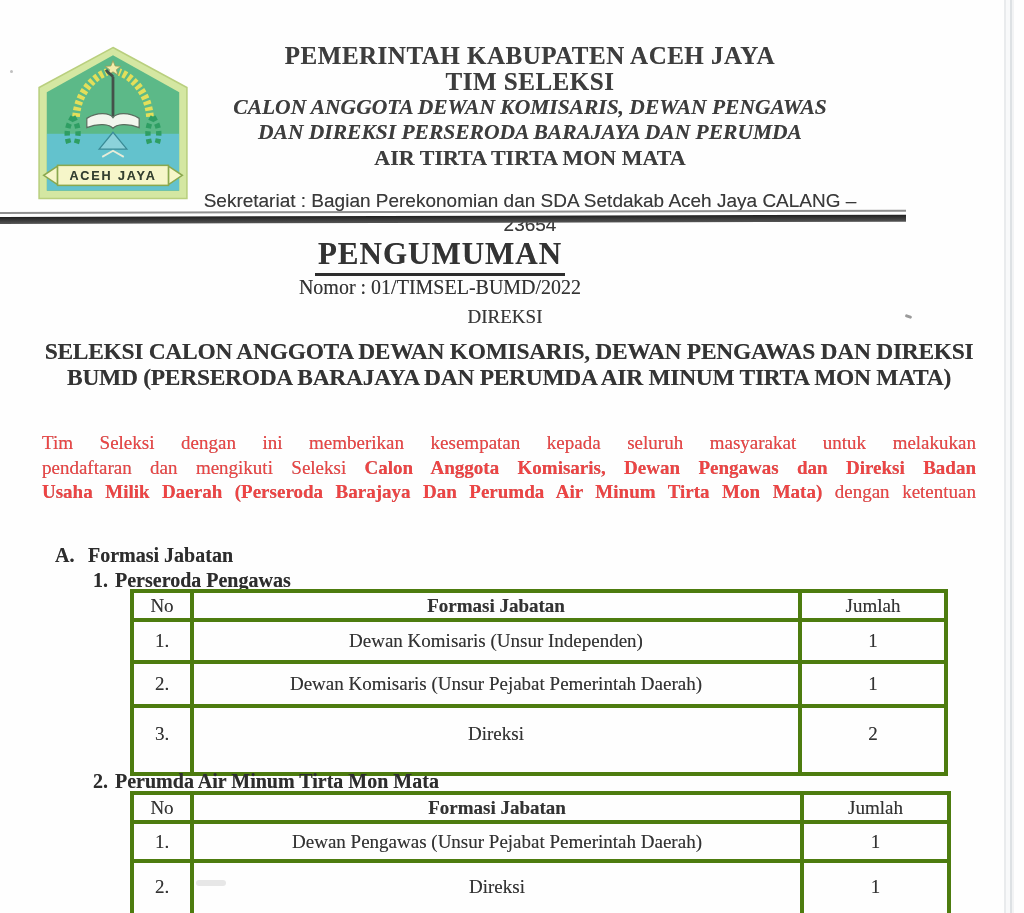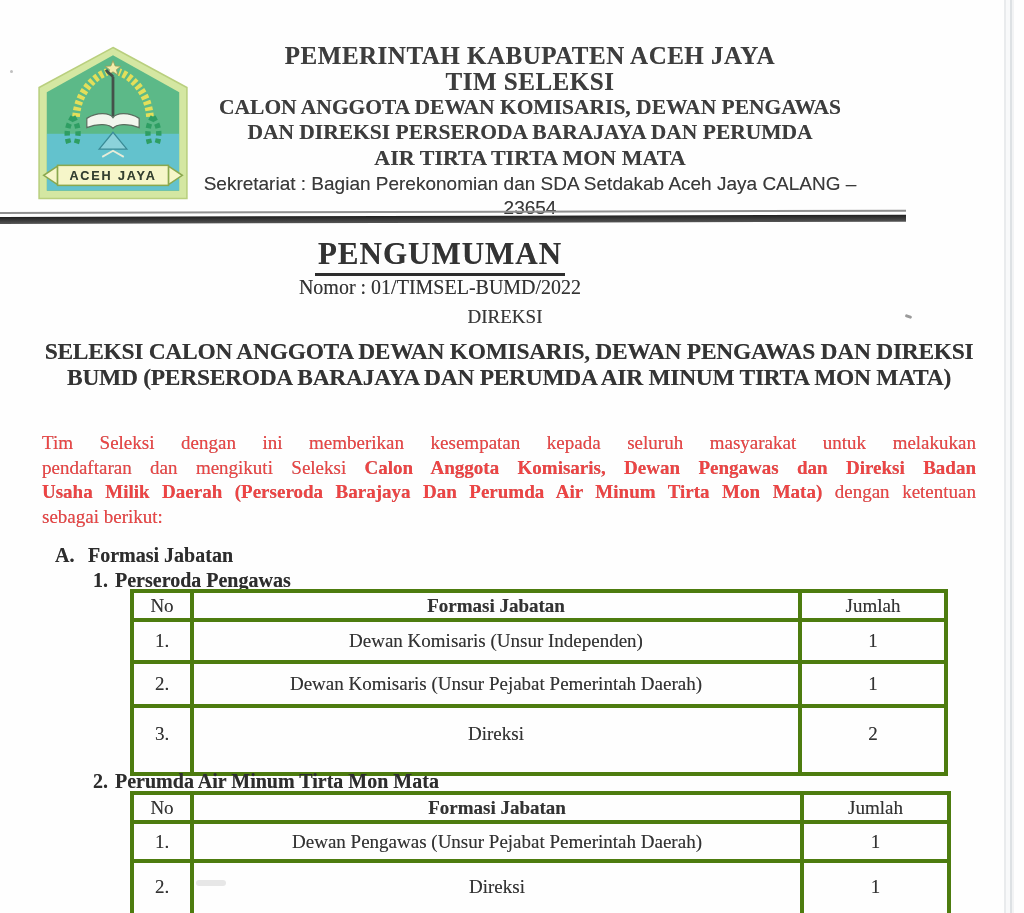--- a/index.html
+++ b/index.html
@@ -14,25 +14,25 @@
   .txt-soft{ text-shadow:0 0 .5px rgba(70,70,70,.55); }
 
   
   .logo{ position:absolute; left:36px; top:46px; width:154px; height:154px; }
   .lh-text{
     position:absolute; left:190px; top:42px; width:680px;
     text-align:center; color:#3d3d3d; font-weight:bold;
   }
   .lh-l1{ font-size:25px; line-height:27px; letter-spacing:.5px; }
   .lh-l2{ font-size:25px; line-height:26px; letter-spacing:.5px; }
-  .lh-l3,.lh-l4{ font-size:21.5px; line-height:25px; }
+  .lh-l3,.lh-l4{ font-size:21.5px; line-height:25px;font-style:italic; }
   .lh-l5{ font-size:22px; line-height:25px; }
   .lh-sec{
     font-family:"Liberation Sans","DejaVu Sans",sans-serif;
-    font-weight:normal; font-size:19px; line-height:24px; margin-top:2px; color:#3a3a3a;
+    font-weight:normal; font-size:19px; line-height:24px; margin-top:19px; color:#3a3a3a;
   }
   .rule-thin{
     position:absolute; left:0; top:212px; width:906px; height:2px;
     background:#8f8f8f; transform:rotate(-.15deg); transform-origin:left center;
   }
   .rule-thick{
     position:absolute; left:0; top:217px; width:906px; height:7px;
     background:linear-gradient(#1f1f1f,#555); transform:rotate(-.15deg); transform-origin:left center;
   }
 
@@ -140,23 +140,20 @@
   <div class="intro">
     <div class="intro-line">
       <span>Tim Seleksi dengan ini memberikan kesempatan kepada seluruh masyarakat untuk melakukan</span>
     </div>
     <div class="intro-line">
       <span>pendaftaran dan mengikuti Seleksi </span><span class="b">Calon Anggota Komisaris, Dewan Pengawas dan Direksi Badan</span>
     </div>
     <div class="intro-line">
       <span class="b">Usaha Milik Daerah (Perseroda Barajaya Dan Perumda Air Minum Tirta Mon Mata)</span><span> dengan ketentuan</span>
     </div>
-    <div class="intro-line last">
-      <span>sebagai berikut:</span>
-    </div>
   </div>
 
   <div class="sec-a">
     <span class="lbl">A.</span>
     <span>Formasi Jabatan</span>
   </div>
 
   <div class="sub1">
     <span class="lbl">1.</span>
     <span>Perseroda Pengawas</span>

